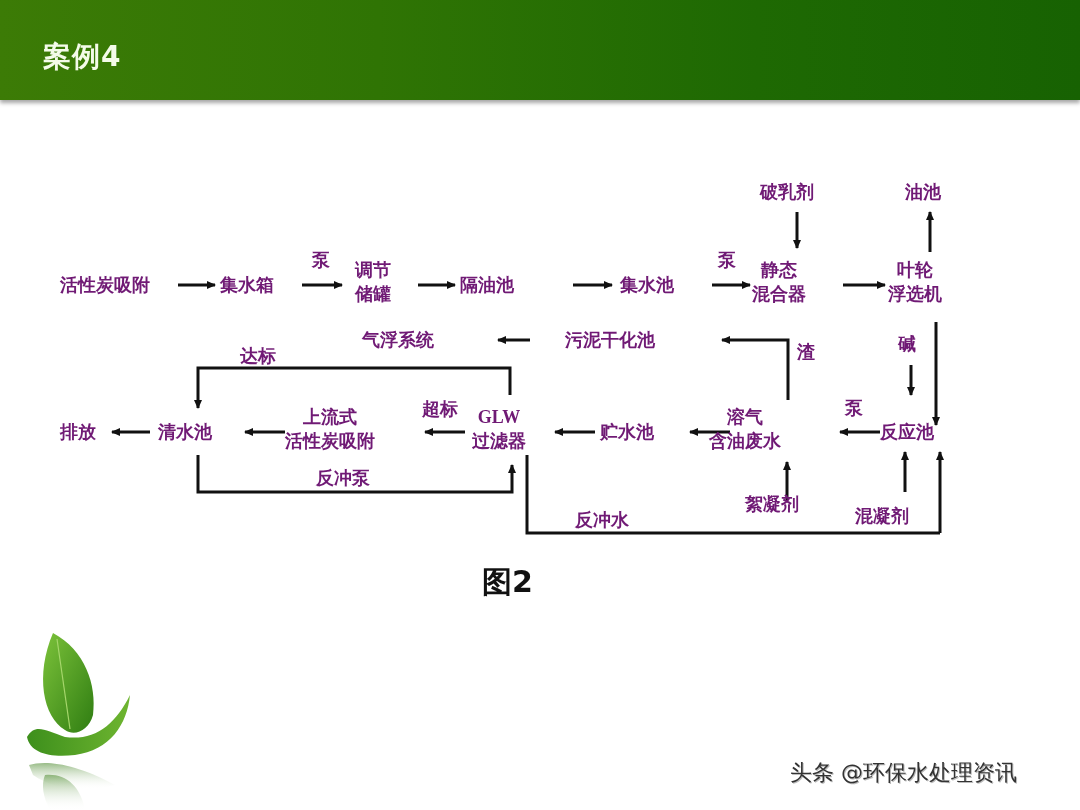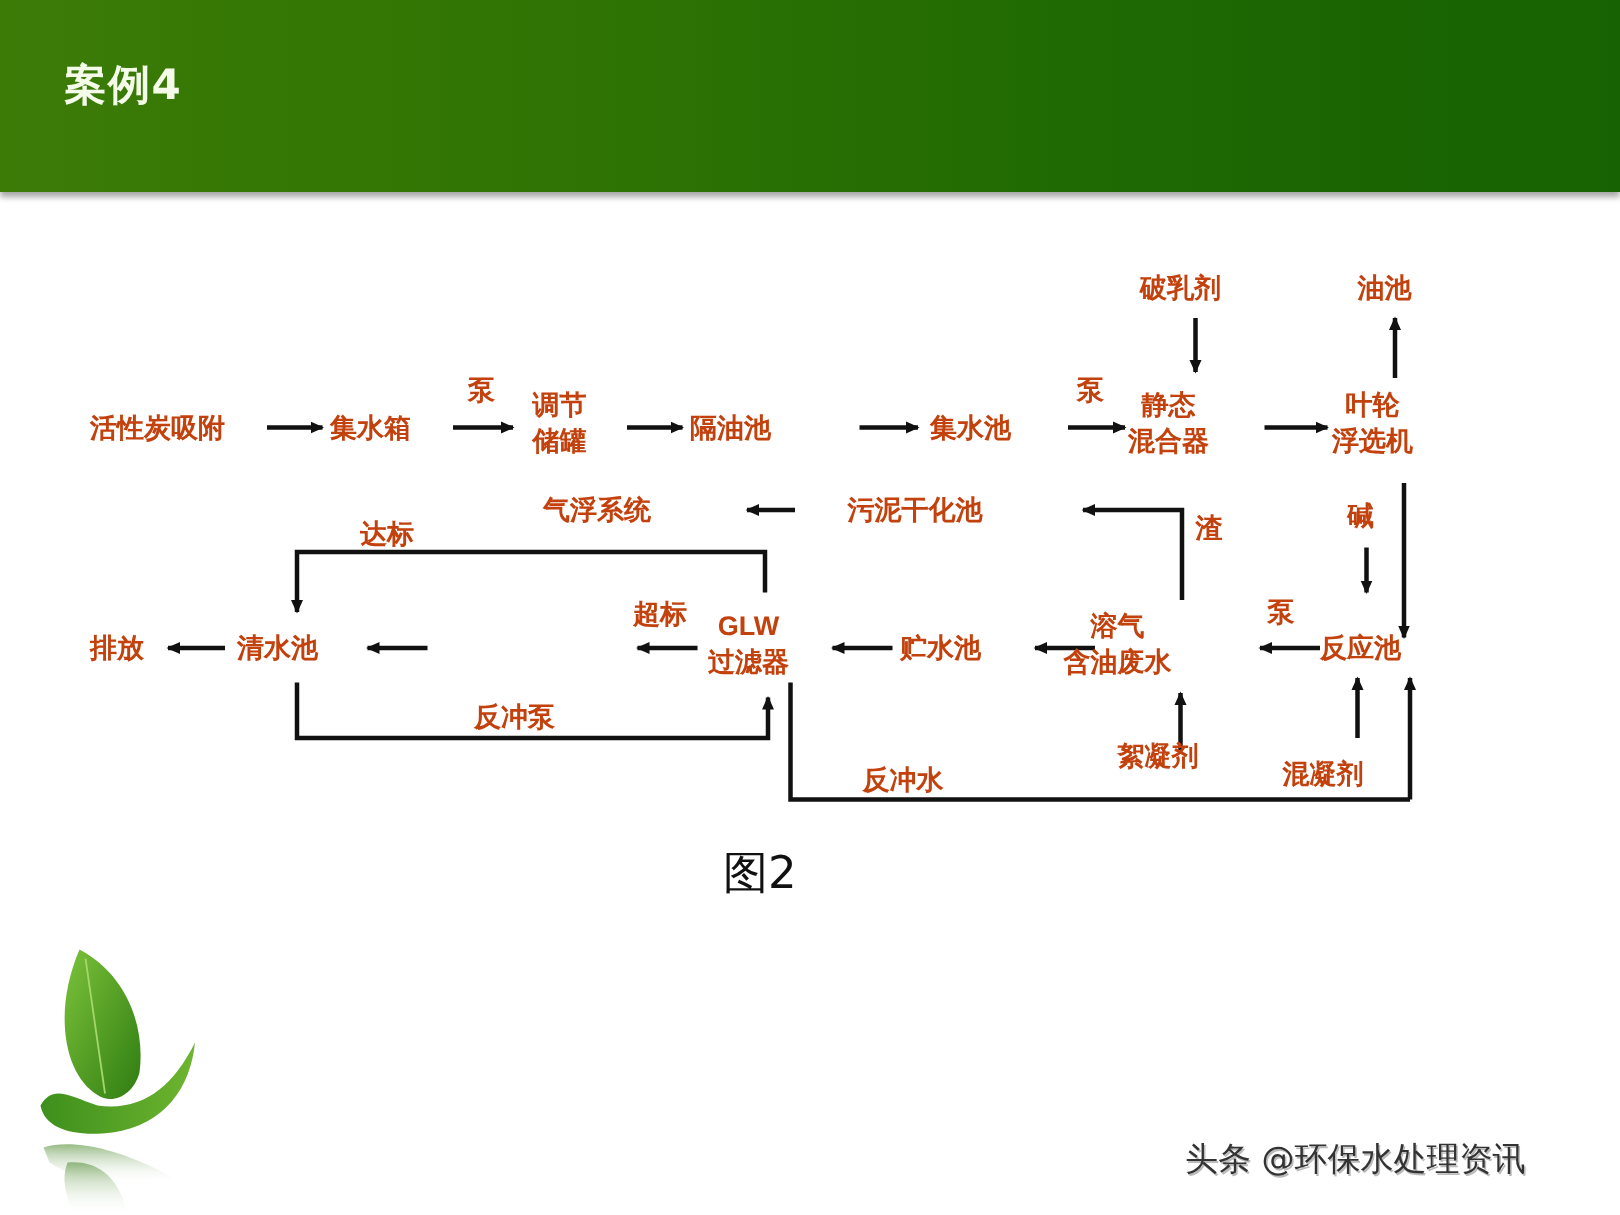--- a/index.html
+++ b/index.html
@@ -2,37 +2,37 @@
 <html><head>
 <meta charset="utf-8">
 <style>
   html, body { margin:0; padding:0; }
   body {
     width:1080px; height:810px; position:relative; overflow:hidden;
     background:#ffffff;
     font-family:"DejaVu Sans", sans-serif;
   }
   .header {
-    position:absolute; left:0; top:0; width:1080px; height:128px;
+    position:absolute; left:0; top:0; width:1080px; height:100px;
     background:linear-gradient(90deg,#3c7b06 0%,#2f7404 35%,#1e6903 70%,#176202 100%);
     box-shadow:0 3px 4px rgba(0,0,0,0.35);
   }
   .header .title {
     position:absolute; left:43px; top:38px;
     color:#f4fbe9; font-size:28px; font-weight:bold; letter-spacing:1px;
     font-family:"DejaVu Sans", sans-serif;
   }
   .diagram { position:absolute; left:0; top:0; width:1080px; height:810px; }
   .node {
-    position:absolute; color:#c2410c; font-weight:bold; font-size:18px;
+    position:absolute; color:#701a75; font-weight:bold; font-size:18px;
     line-height:24px; text-align:center; white-space:nowrap;
-    font-family:Liberation Sans, sans-serif;
+    font-family:Liberation Serif, serif;
   }
   .caption {
-    position:absolute; left:482px; top:562px; font-size:30px; font-weight:normal; color:#111;
+    position:absolute; left:482px; top:562px; font-size:30px; font-weight:bold; color:#111;
   }
   .watermark {
     position:absolute; left:780px; top:758px; font-size:22px; color:#333;
     text-shadow:1px 1px 0 #bbb;
     margin-left:10px;
   }
   .leaf { position:absolute; left:15px; top:625px; width:130px; height:185px; }
 </style>
 </head>
 <body>
@@ -109,20 +109,24 @@
   </div>
 
   <div class="node" style="left:362px;top:328px">气浮系统</div>
   <div class="node" style="left:565px;top:328px">污泥干化池</div>
   <div class="node" style="left:797px;top:340px">渣</div>
   <div class="node" style="left:898px;top:332px">碱</div>
   <div class="node" style="left:240px;top:344px">达标</div>
 
   <div class="node" style="left:60px;top:420px">排放</div>
   <div class="node" style="left:158px;top:420px">清水池</div>
+  <div class="node" style="left:285px;top:405px">
+    <div>上流式</div>
+    <div>活性炭吸附</div>
+  </div>
   <div class="node" style="left:422px;top:397px">超标</div>
   <div class="node" style="left:472px;top:405px">
     <div>GLW</div>
     <div>过滤器</div>
   </div>
   <div class="node" style="left:600px;top:420px">贮水池</div>
   <div class="node" style="left:709px;top:405px">
     <div>溶气</div>
     <div>含油废水</div>
   </div>

